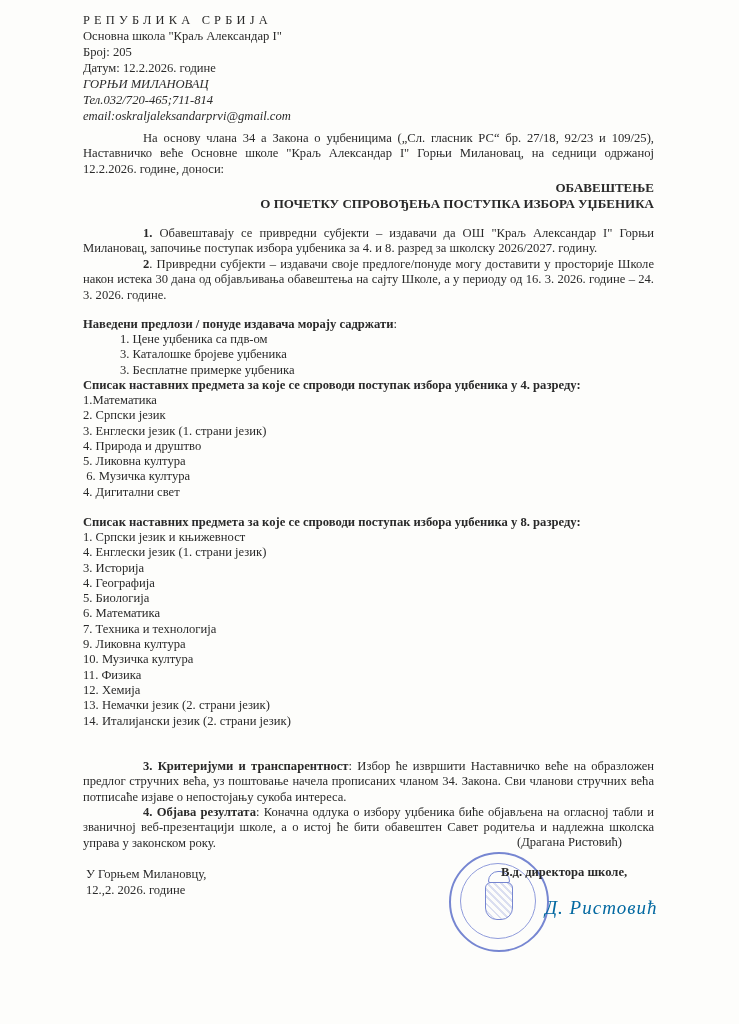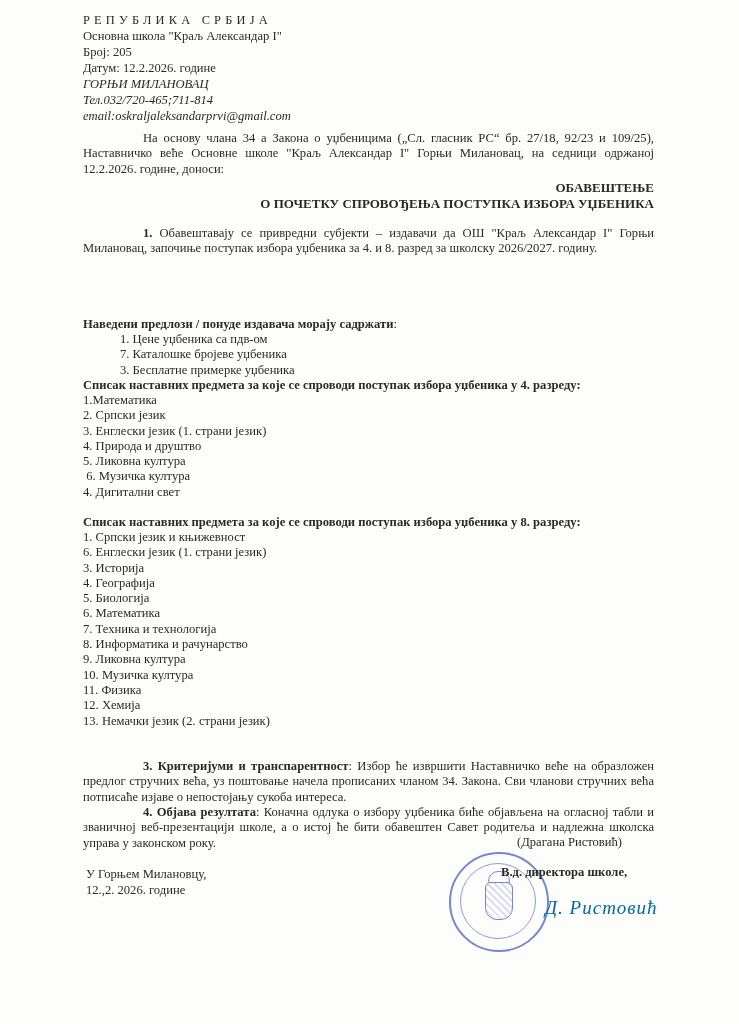--- a/index.html
+++ b/index.html
@@ -63,56 +63,59 @@
 
   <div class="justify indent" style="top:131px;">На основу члана 34 а Закона о уџбеницима („Сл. гласник РС“ бр. 27/18, 92/23 и 109/25), Наставничко веће Основне школе "Краљ Александар I" Горњи Милановац, на седници одржаној 12.2.2026. године, доноси:</div>
 
   <div class="title" style="top:180px;">ОБАВЕШТЕЊЕ</div>
   <div class="title" style="top:196px;">О ПОЧЕТКУ СПРОВОЂЕЊА ПОСТУПКА  ИЗБОРА УЏБЕНИКА</div>
 
   <div class="justify indent" style="top:226px;">
     <span class="bold">1.</span><span> Обавештавају се привредни субјекти – издавачи да ОШ "Краљ Александар I" Горњи Милановац, започиње поступак избора уџбеника за 4. и 8. разред за школску 2026/2027. годину.</span>
   </div>
 
+  <div class="justify indent" style="top:257px;">
+    <span class="bold">2</span><span>. Привредни субјекти – издавачи своје предлоге/понуде могу доставити у просторије Школе након истека 30 дана од објављивања обавештења на сајту Школе, а у периоду од 16. 3. 2026. године – 24. 3. 2026. године.</span>
+  </div>
 
   <div class="line" style="left:83px; top:317px;">
     <span class="bold">Наведени предлози / понуде издавача морају садржати</span><span>:</span>
   </div>
   <div class="list" style="left:120px; top:332px;">
     <div>1. Цене уџбеника са пдв-ом</div>
-    <div>7. Каталошке бројеве уџбеника</div>
+    <div>3. Каталошке бројеве уџбеника</div>
     <div>3. Бесплатне примерке уџбеника</div>
   </div>
 
   <div class="line bold" style="left:83px; top:378px;">Списак наставних предмета за које се спроводи поступак избора уџбеника у 4. разреду:</div>
   <div class="list" style="left:83px; top:393px;">
     <div>1.Математика</div>
     <div>2. Српски језик</div>
     <div>3. Енглески језик (1. страни језик)</div>
     <div>4. Природа и друштво</div>
     <div>5. Ликовна култура</div>
     <div style="white-space:pre;"> 6. Музичка култура</div>
     <div>4. Дигитални свет</div>
   </div>
 
   <div class="line bold" style="left:83px; top:515px;">Списак наставних предмета за које се спроводи поступак избора уџбеника у 8. разреду:</div>
   <div class="list" style="left:83px; top:530px;">
     <div>1. Српски језик и књижевност</div>
-    <div>6. Енглески језик (1. страни језик)</div>
+    <div>4. Енглески језик (1. страни језик)</div>
     <div>3. Историја</div>
     <div>4. Географија</div>
     <div>5. Биологија</div>
     <div>6. Математика</div>
     <div>7. Техника и технологија</div>
-    <div>8. Информатика и рачунарство</div>
     <div>9. Ликовна култура</div>
     <div>10. Музичка култура</div>
     <div>11. Физика</div>
     <div>12. Хемија</div>
     <div>13. Немачки језик (2. страни језик)</div>
+    <div>14. Италијански језик (2. страни језик)</div>
   </div>
 
   <div class="justify indent" style="top:759px;">
     <span class="bold">3. Критеријуми и транспарентност</span><span>: Избор ће извршити Наставничко веће на образложен предлог стручних већа, уз поштовање начела прописаних чланом 34. Закона. Сви чланови стручних већа потписаће изјаве о непостојању сукоба интереса.</span>
   </div>
 
   <div class="justify indent" style="top:805px;">
     <span class="bold">4. Објава резултата</span><span>: Коначна одлука о избору уџбеника биће објављена на огласној табли и званичној веб-презентацији школе, а о истој ће бити обавештен Савет родитеља и надлежна школска управа у законском року.</span>
   </div>
 

